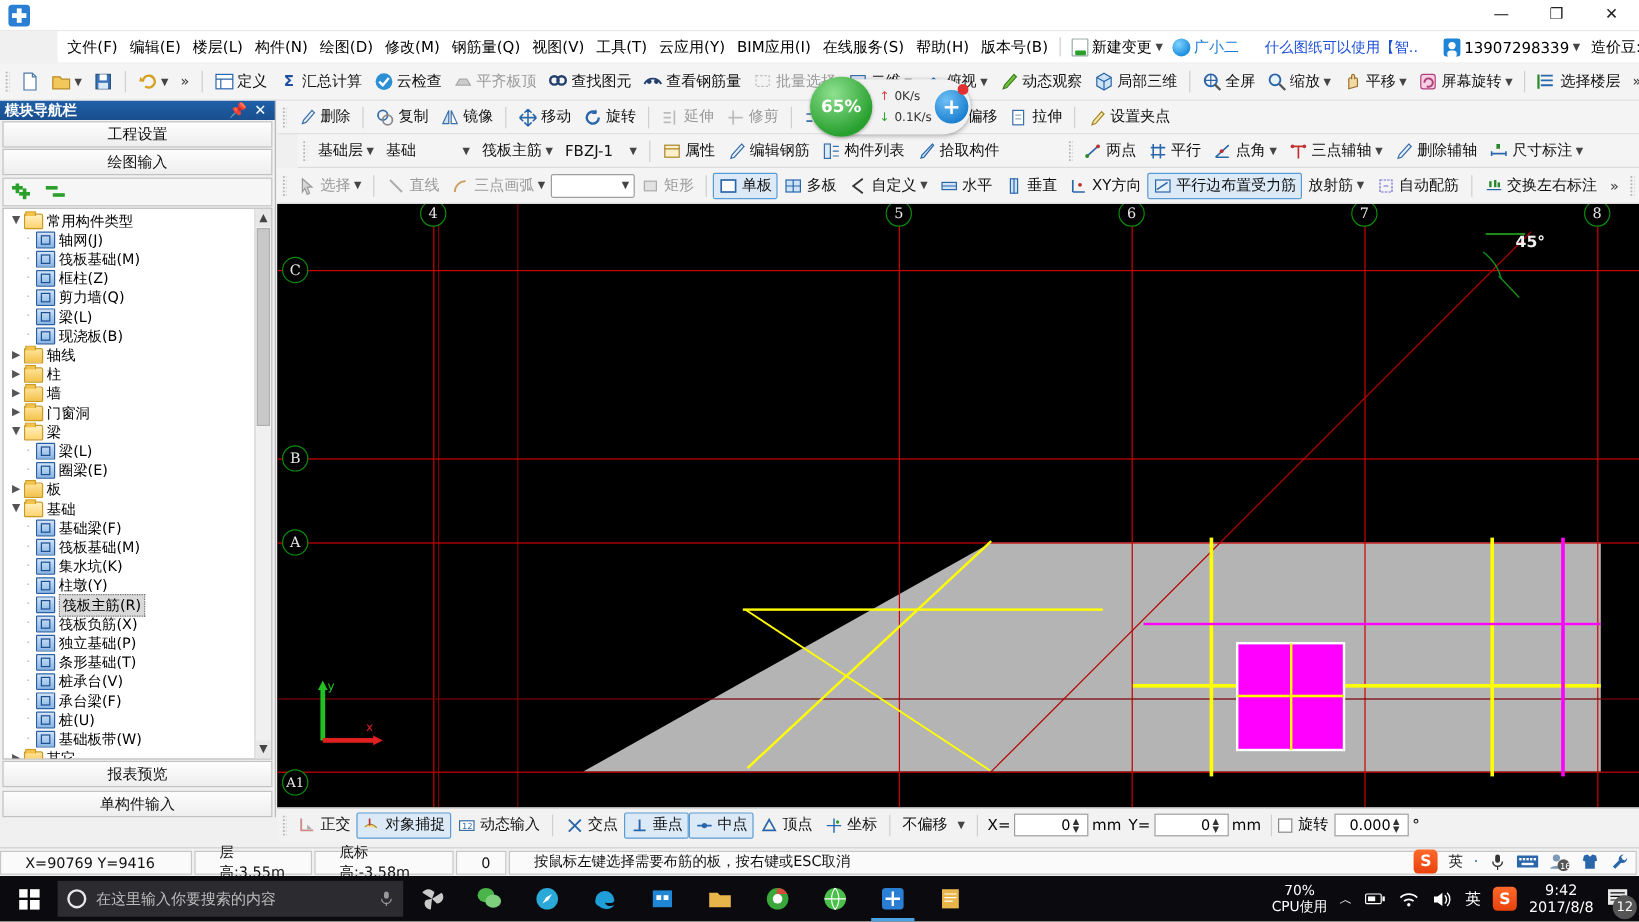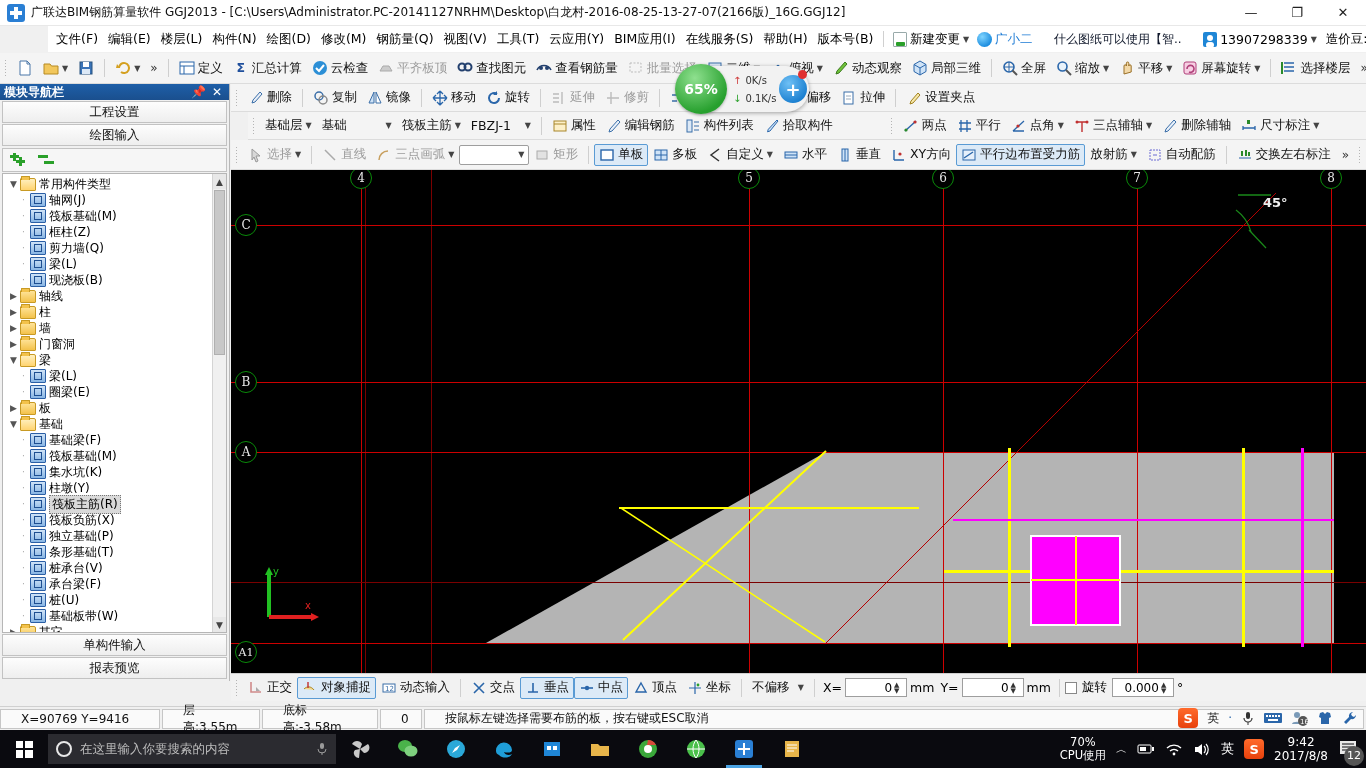--- a/index.html
+++ b/index.html
@@ -59,21 +59,21 @@
   }
   .ico-sq::after {
     content:""; position:absolute; left:2px; top:9px; width:9px; height:4px;
     background:#2aa02a; border-radius:1px;
   }
   .ico-face {
     width: 15px; height: 15px; border-radius: 50%;
     background: radial-gradient(circle at 35% 32%, #7fd4ff, #1f8fe0 70%);
     flex: none;
   }
-  .promo { color: #0f172a; font-size: 12px; white-space: nowrap; }
+  .promo { color: #1d4ed8; font-size: 12px; white-space: nowrap; }
   .ico-user {
     width: 14px; height: 15px; background: #1f86d6; border-radius: 2px;
     position: relative; flex: none;
   }
   .ico-user::after {
     content:""; position:absolute; left:4px; top:3px; width:6px; height:6px;
     border-radius:50%; background:#fff;
     box-shadow: -1px 7px 0 0 #fff, 1px 7px 0 0 #fff;
   }
   .ico-bell { color: #1f86d6; font-size: 13px; }
@@ -267,21 +267,20 @@
   }
   .reddot { position:absolute; right:2px; top:4px; width:9px; height:9px; border-radius:50%; background:#e03030; }
 </style>
 </head>
 <body>
 
 <div id="app">
 
   <div class="titlebar">
     <div class="tb-icon"></div>
-    <div class="tb-title">广联达BIM钢筋算量软件 GGJ2013 - [C:\Users\Administrator.PC-20141127NRHM\Desktop\白龙村-2016-08-25-13-27-07(2166版)_16G.GGJ12]</div>
     <div class="tb-spacer"></div>
     <div class="tb-btn">—</div>
     <div class="tb-btn">❐</div>
     <div class="tb-btn close">✕</div>
   </div>
 
   <div class="menubar">
     <div style="width:6px"></div>
     <div class="menu-item">文件(F)</div>
     <div class="menu-item">编辑(E)</div>
@@ -958,22 +957,22 @@
           </div>
         </div>
       <div class="sb-scroll">
         <div class="sb-arrow">▲</div>
         <div class="sb-thumb"></div>
         <div class="sb-arrow">▼</div>
       </div>
     </div>
 
     <div class="sb-foot">
+      <div class="sb-bigbtn" style="margin-bottom:2px">报表预览</div>
       <div class="sb-bigbtn">单构件输入</div>
-      <div class="sb-bigbtn" style="margin-bottom:2px">报表预览</div>
     </div>
   </div>
 
   <div class="canvas">
 
     <svg width="1135" height="503" style="position:absolute;left:0;top:0">
       <polygon points="255,473 595,282 713,282 713,473" fill="#b4b4b4"></polygon>
       <rect x="713" y="282" width="390" height="191" fill="#b4b4b4"></rect>
     </svg>
 

